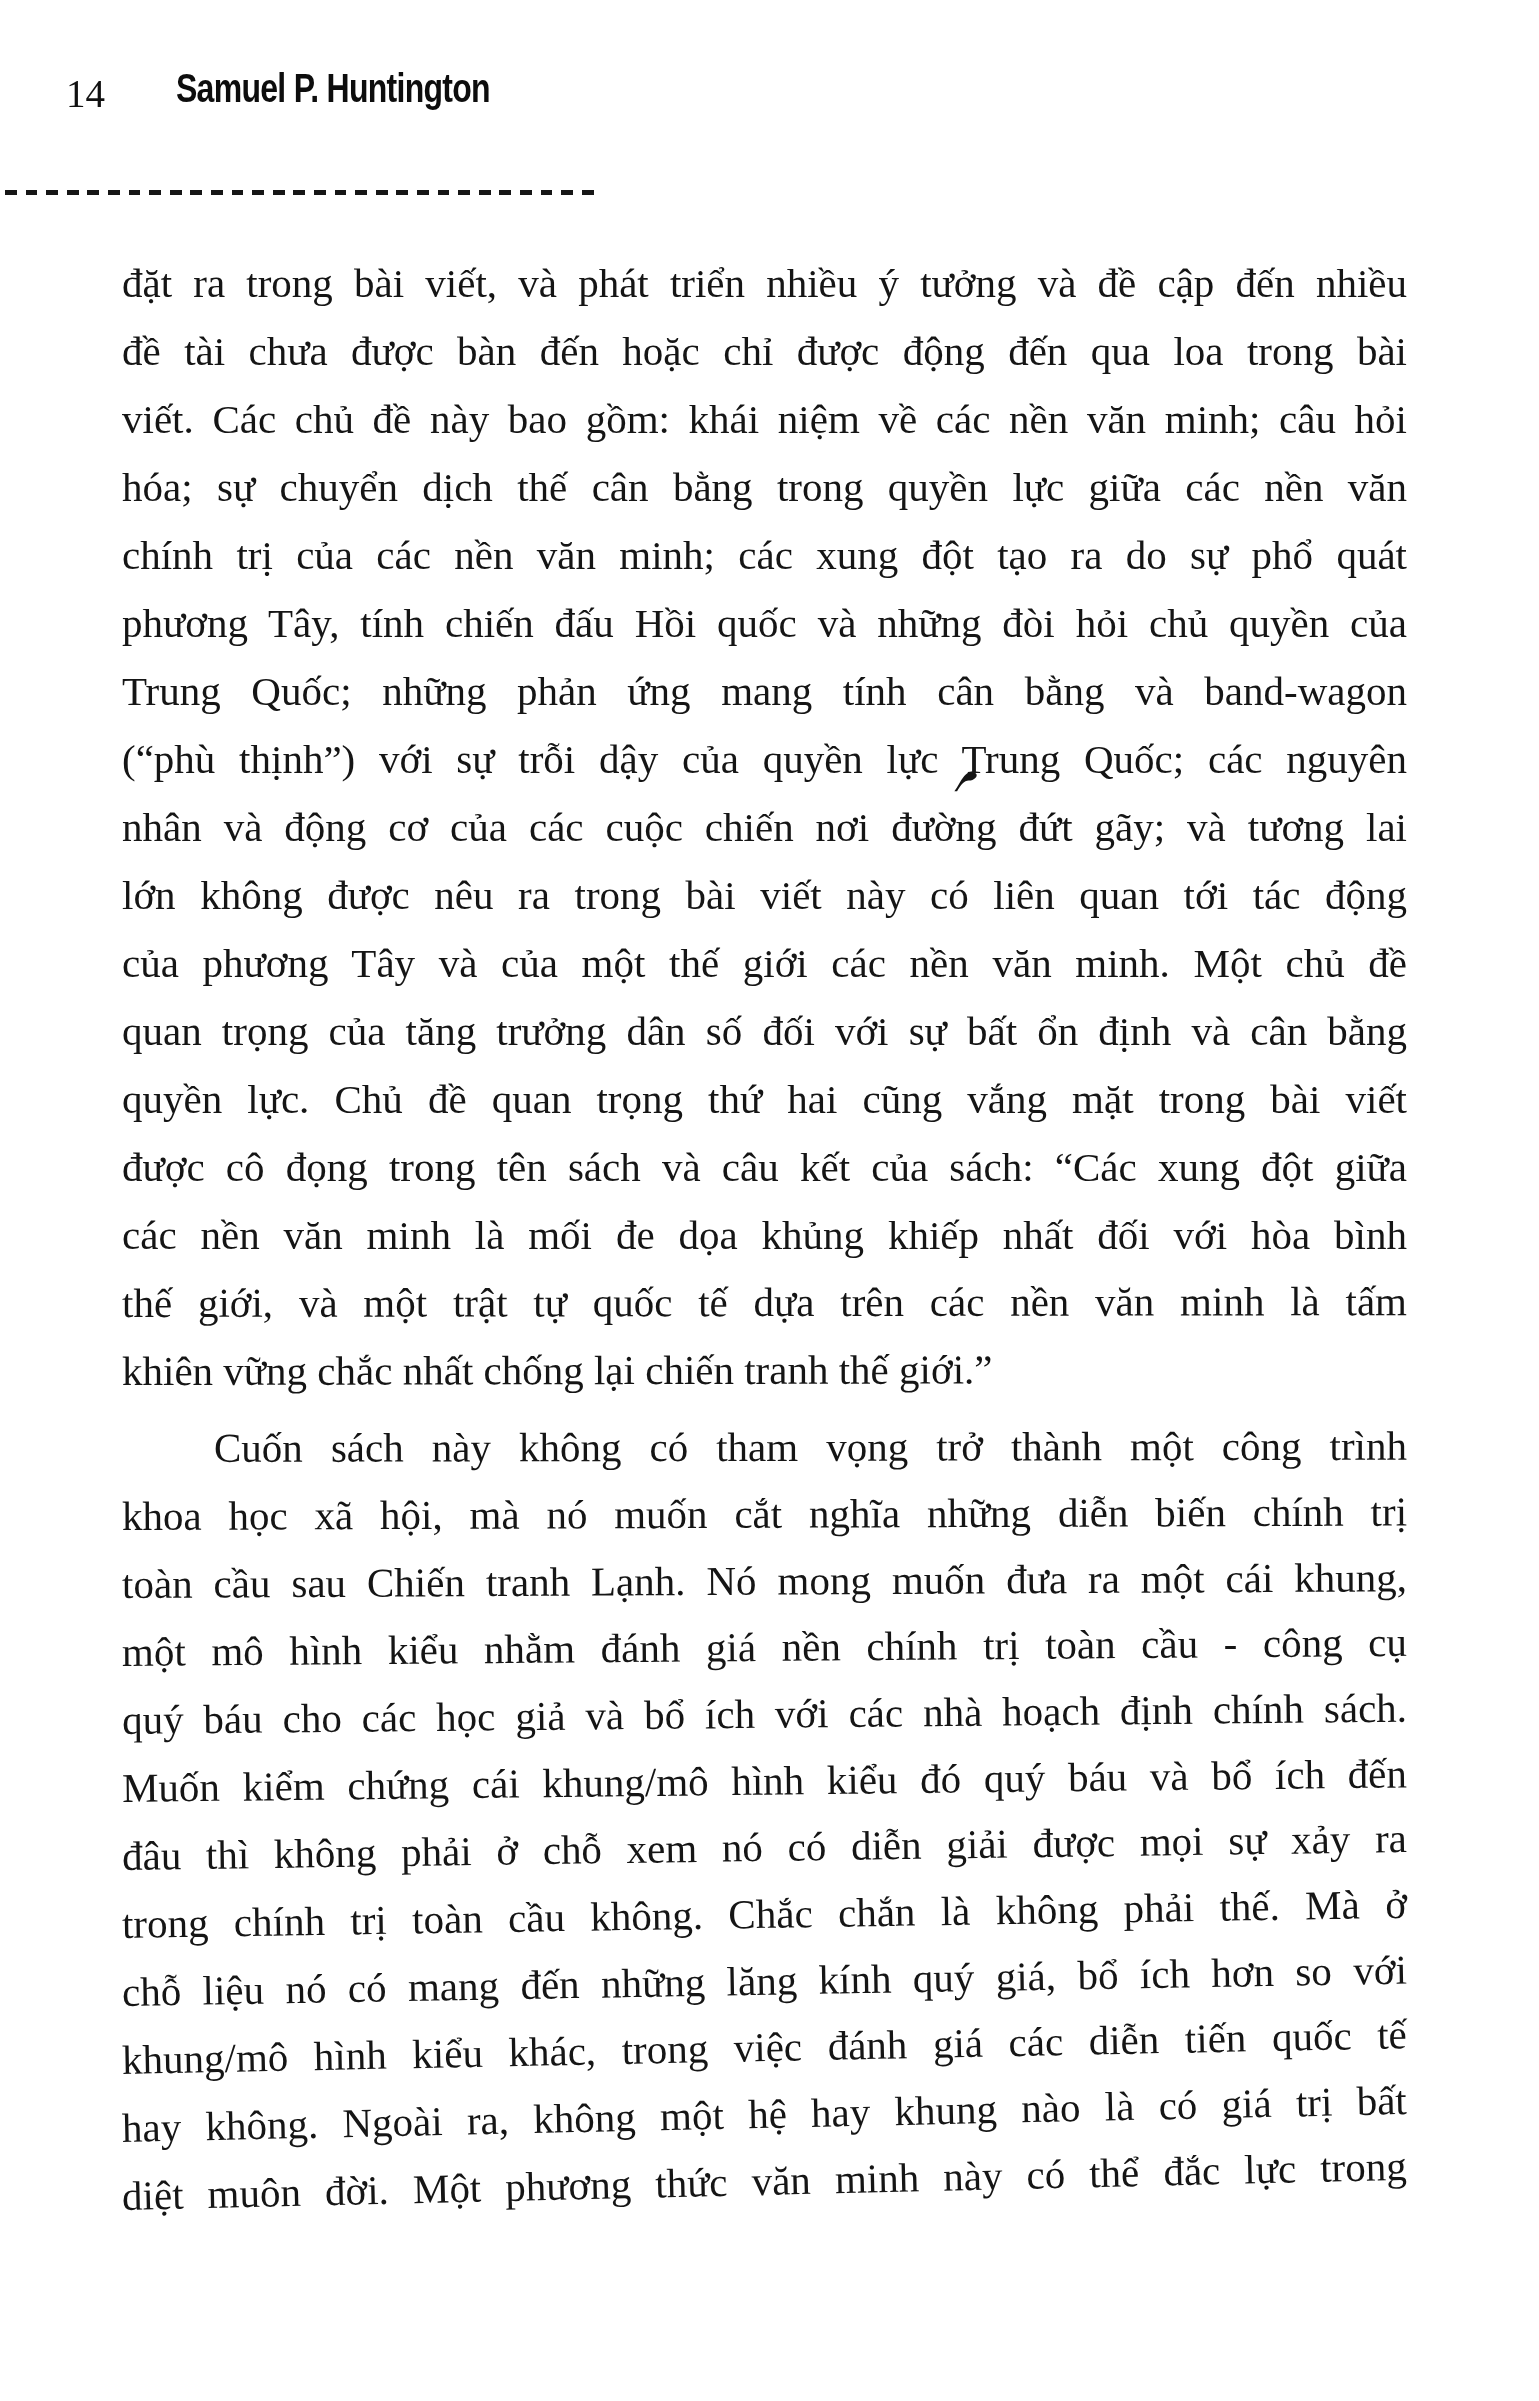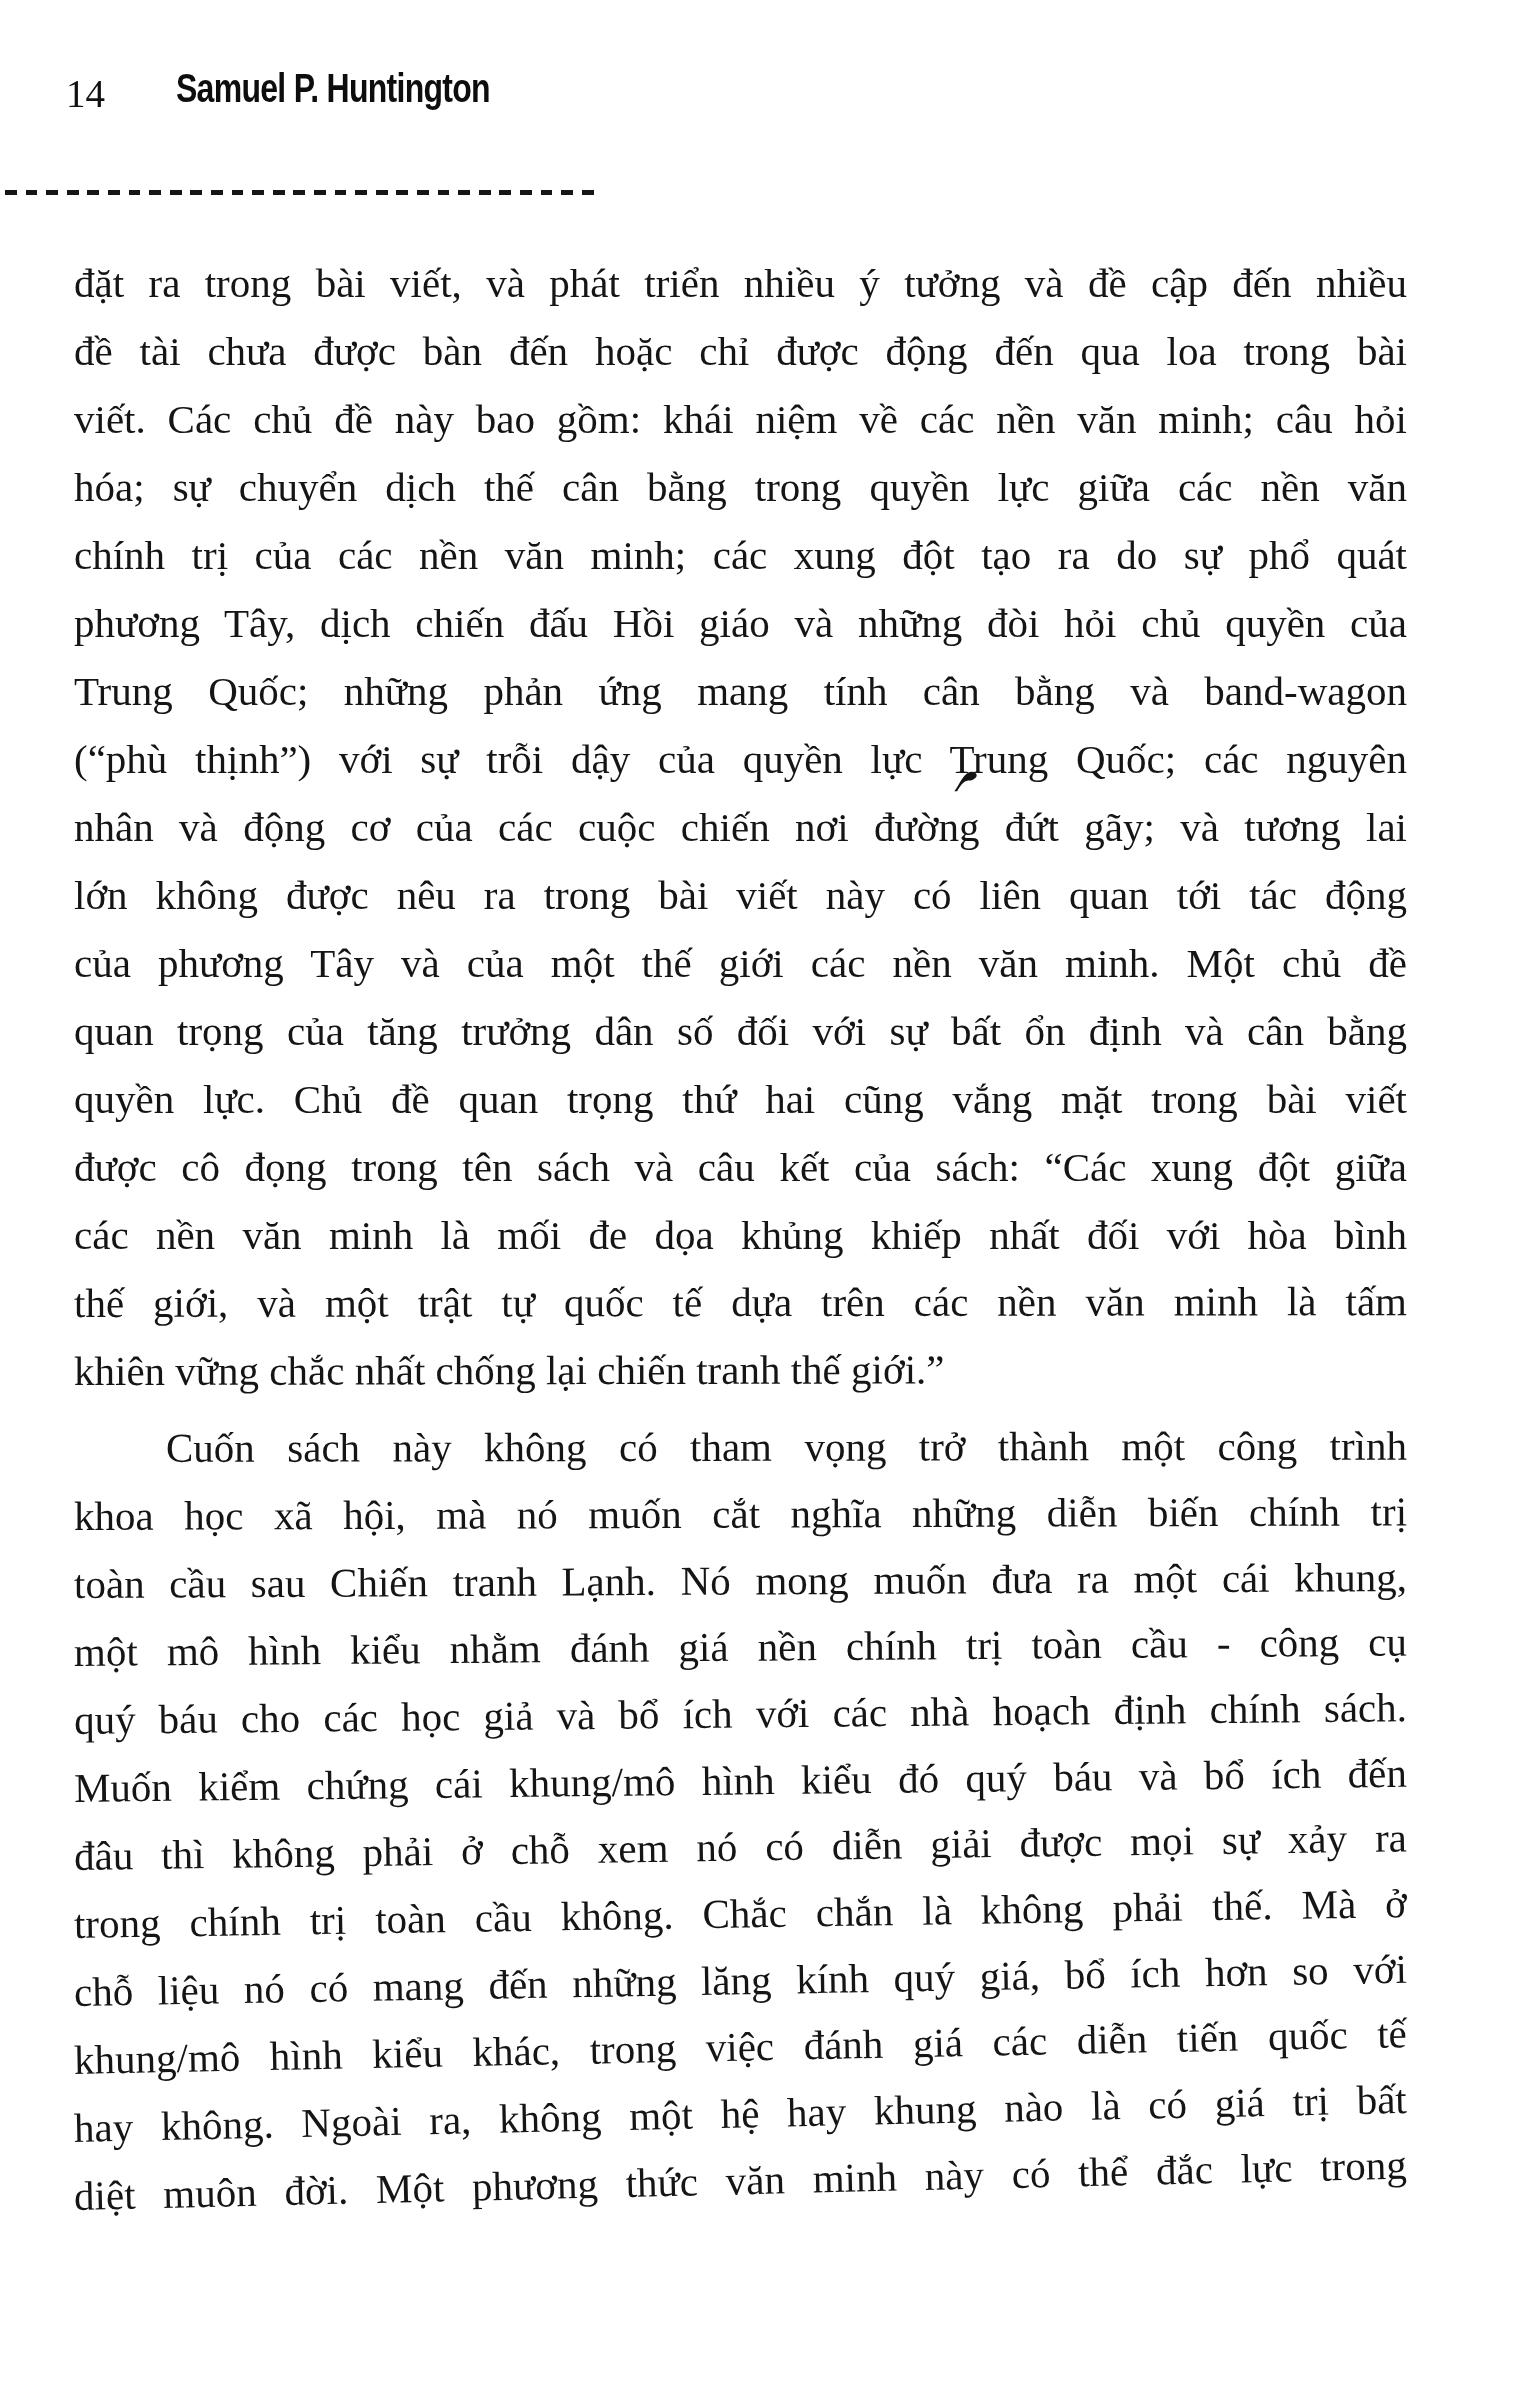--- a/index.html
+++ b/index.html
@@ -25,21 +25,21 @@
     letter-spacing:-0.9px;color:#0d0d0d;
     transform:scaleX(0.80);transform-origin:0 0;
     white-space:nowrap;
   }
   .dash-rule{
     position:absolute;left:5.4px;top:190px;
     width:594px;height:5.4px;
     background:repeating-linear-gradient(90deg,#161616 0 11.7px,transparent 11.7px 20.6px);
   }
   
-  .body-text{position:relative;}
+  .body-text{position:relative;margin-left:48px;}
   .line{
     font-size:41px;
     line-height:68px;
     text-align:justify;
     text-align-last:justify;
     white-space:normal;
     transform-origin:0 50%;
   }
   .para1 .line:last-child{text-align-last:left;}
   .para1 .line:nth-child(16){transform:rotate(-0.08deg);}
@@ -82,21 +82,21 @@
     </svg>
   </span>
 
   <div class="body-text">
     <div class="para1">
         <div class="line">đặt ra trong bài viết, và phát triển nhiều ý tưởng và đề cập đến nhiều</div>
         <div class="line">đề tài chưa được bàn đến hoặc chỉ được động đến qua loa trong bài</div>
         <div class="line">viết. Các chủ đề này bao gồm: khái niệm về các nền văn minh; câu hỏi</div>
         <div class="line">hóa; sự chuyển dịch thế cân bằng trong quyền lực giữa các nền văn</div>
         <div class="line">chính trị của các nền văn minh; các xung đột tạo ra do sự phổ quát</div>
-        <div class="line">phương Tây, dịch chiến đấu Hồi giáo và những đòi hỏi chủ quyền của</div>
+        <div class="line">phương Tây, tính chiến đấu Hồi quốc và những đòi hỏi chủ quyền của</div>
         <div class="line">Trung Quốc; những phản ứng mang tính cân bằng và band-wagon</div>
         <div class="line">(“phù thịnh”) với sự trỗi dậy của quyền lực Trung Quốc; các nguyên</div>
         <div class="line">nhân và động cơ của các cuộc chiến nơi đường đứt gãy; và tương lai</div>
         <div class="line">lớn không được nêu ra trong bài viết này có liên quan tới tác động</div>
         <div class="line">của phương Tây và của một thế giới các nền văn minh. Một chủ đề</div>
         <div class="line">quan trọng của tăng trưởng dân số đối với sự bất ổn định và cân bằng</div>
         <div class="line">quyền lực. Chủ đề quan trọng thứ hai cũng vắng mặt trong bài viết</div>
         <div class="line">được cô đọng trong tên sách và câu kết của sách: “Các xung đột giữa</div>
         <div class="line">các nền văn minh là mối đe dọa khủng khiếp nhất đối với hòa bình</div>
         <div class="line">thế giới, và một trật tự quốc tế dựa trên các nền văn minh là tấm</div>

